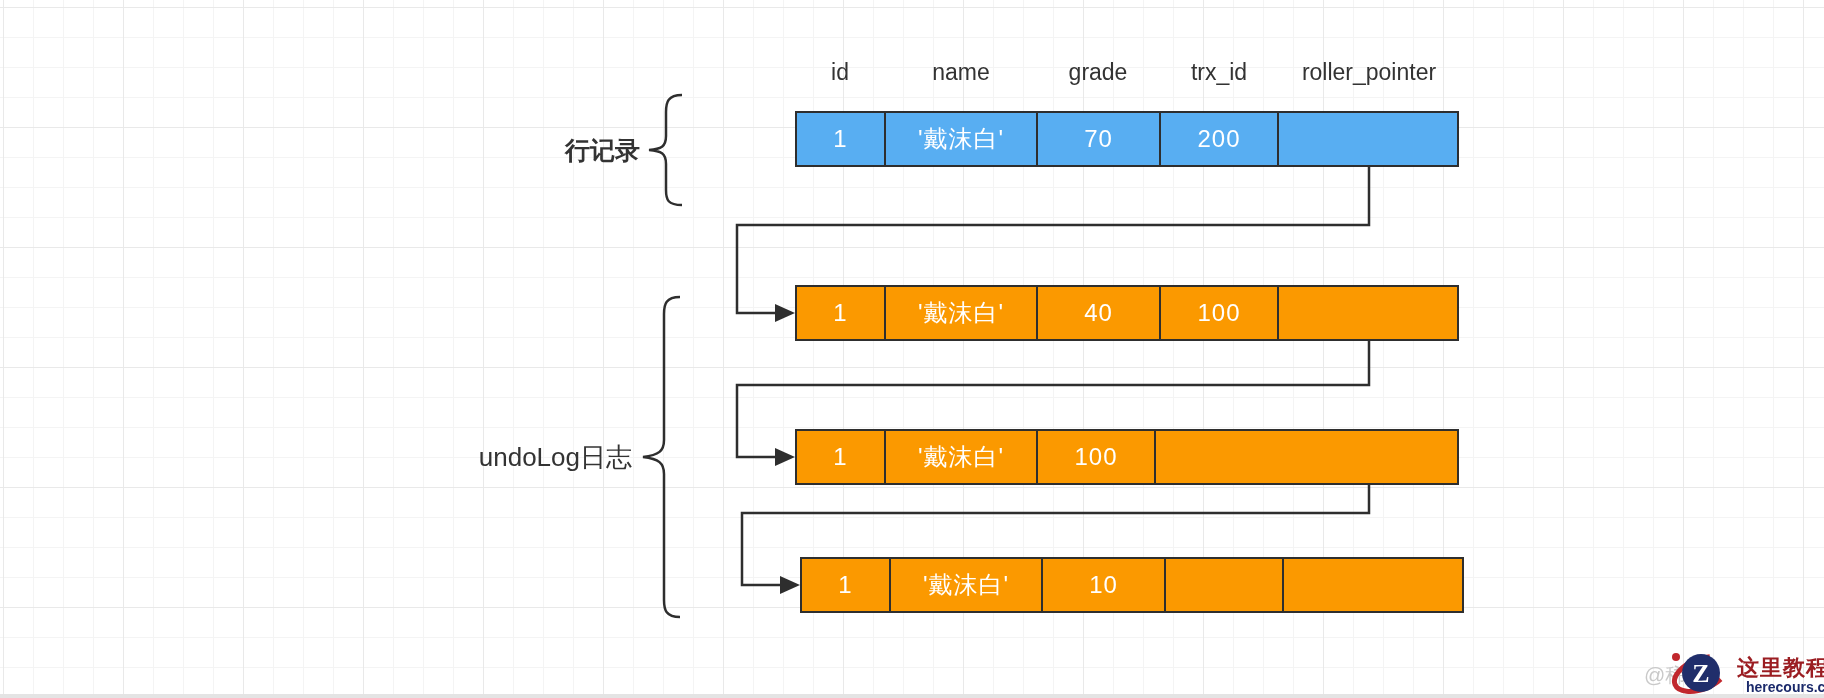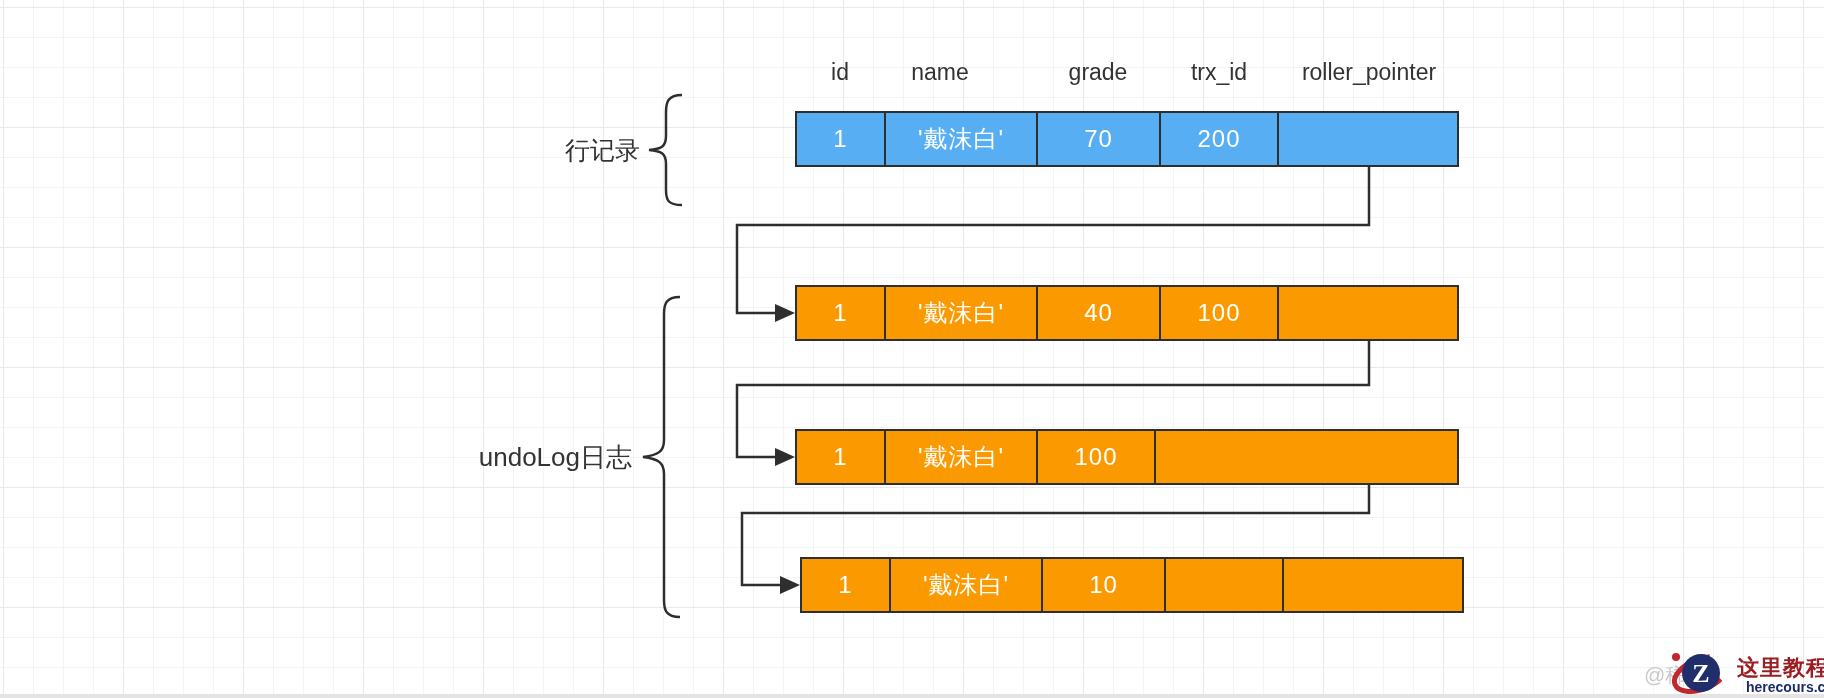--- a/index.html
+++ b/index.html
@@ -52,21 +52,21 @@
   .c3{flex:0 0 118px;text-align:center;}
   .c4{flex:1 1 auto;}
   .blue .cell{background:#58AEF2;}
   .orange .cell{background:#FB9900;}
   .brace-label{
     position:absolute;
     color:#333;
     white-space:nowrap;
     transform:translate(-100%,-50%);
   }
-  #label-row-record{font-size:25px;font-weight:400;}
+  #label-row-record{font-size:25px;font-weight:700;}
   #label-undolog{font-size:26px;font-weight:400;}
   #overlay{
     position:absolute;left:0;top:0;
     pointer-events:none;
   }
   #watermark{
     position:absolute;
     left:1640px;top:648px;
     width:184px;height:50px;
   }
@@ -89,21 +89,21 @@
     position:absolute;left:0;bottom:0;width:100%;height:4px;
     background:#e4e4e4;
   }
 </style>
 </head>
 <body>
 
 <div id="canvas">
 
   <span class="hdr" style="left:840px">id</span>
-  <span class="hdr" style="left:940px">name</span>
+  <span class="hdr" style="left:961px">name</span>
   <span class="hdr" style="left:1098px">grade</span>
   <span class="hdr" style="left:1219px">trx_id</span>
   <span class="hdr" style="left:1369px">roller_pointer</span>
 
   <div class="vrow blue" style="left:795px;top:111px">
     <div class="cell c0">1</div>
     <div class="cell c1">'戴沫白'</div>
     <div class="cell c2">70</div>
     <div class="cell c3">200</div>
     <div class="cell c4"></div>

